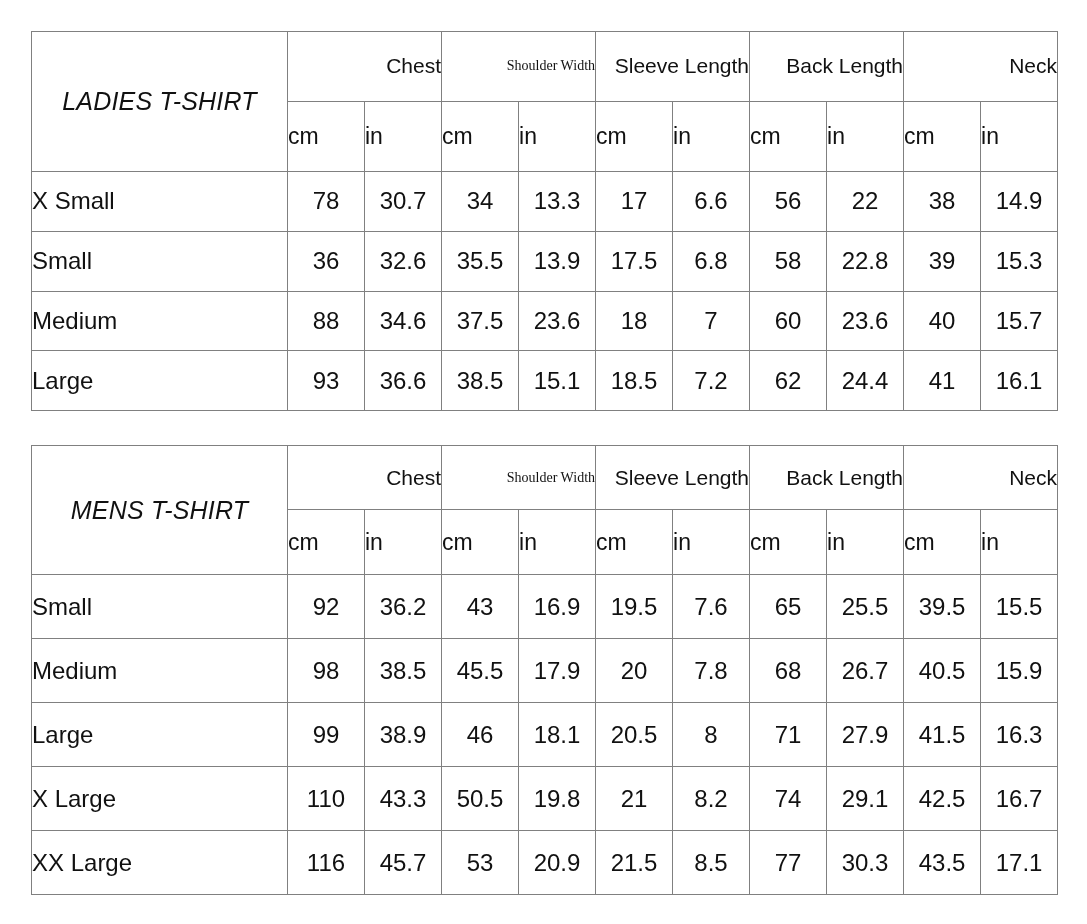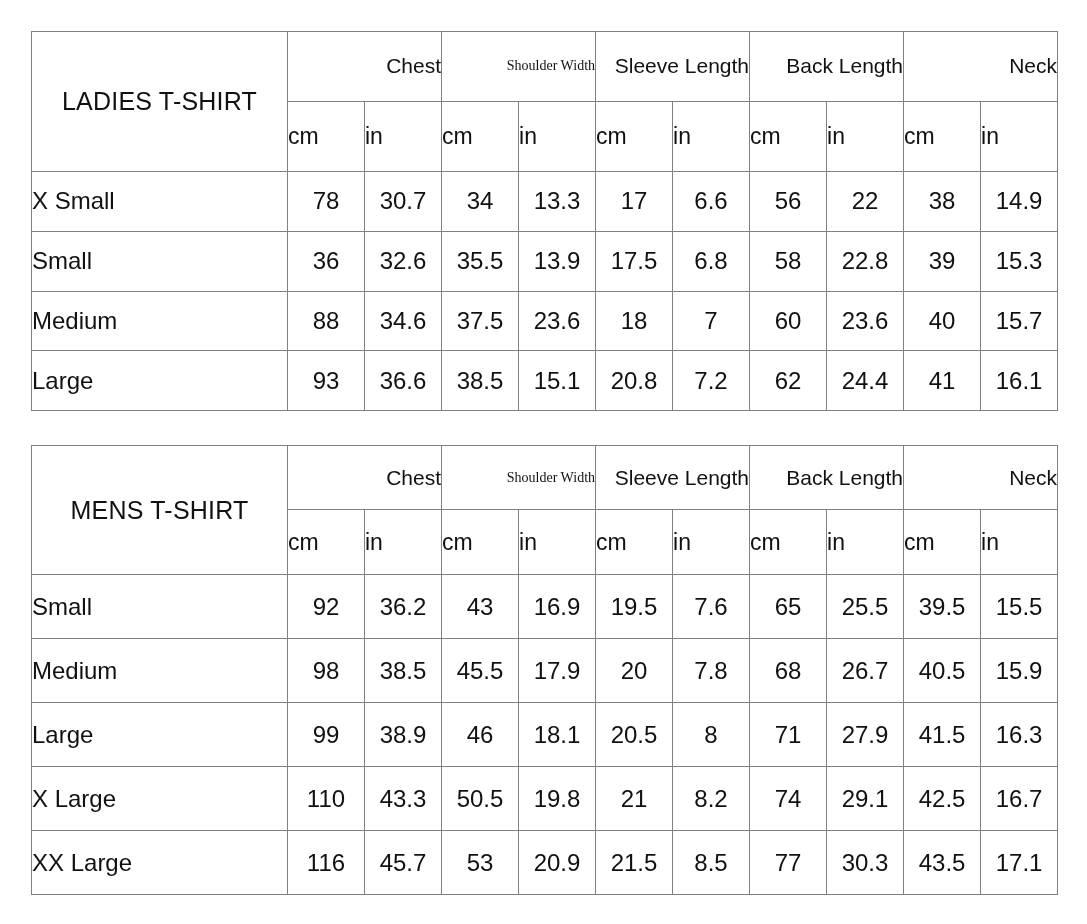--- a/index.html
+++ b/index.html
@@ -58,20 +58,21 @@
   .col-unit  { width: 77px;  }
 
   
   .brand-cell {
     text-align: center;
     vertical-align: middle;
     font-size: 25px;
     letter-spacing: 0.2px;
     color: #111111;
     padding: 0 6px;
+    font-style: italic;
   }
 
   
   .group-head {
     text-align: right;
     vertical-align: middle;
     font-size: 21px;
     color: #111111;
     padding: 0 4px;
     white-space: nowrap;
@@ -191,21 +192,21 @@
         <td class="val">23.6</td>
         <td class="val">40</td>
         <td class="val">15.7</td>
       </tr>
       <tr class="body-row">
         <td class="row-label">Large</td>
         <td class="val">93</td>
         <td class="val">36.6</td>
         <td class="val">38.5</td>
         <td class="val">15.1</td>
-        <td class="val">20.8</td>
+        <td class="val">18.5</td>
         <td class="val">7.2</td>
         <td class="val">62</td>
         <td class="val">24.4</td>
         <td class="val">41</td>
         <td class="val">16.1</td>
       </tr>
     </tbody>
   </table>
 
   <table class="size-table table-mens">

